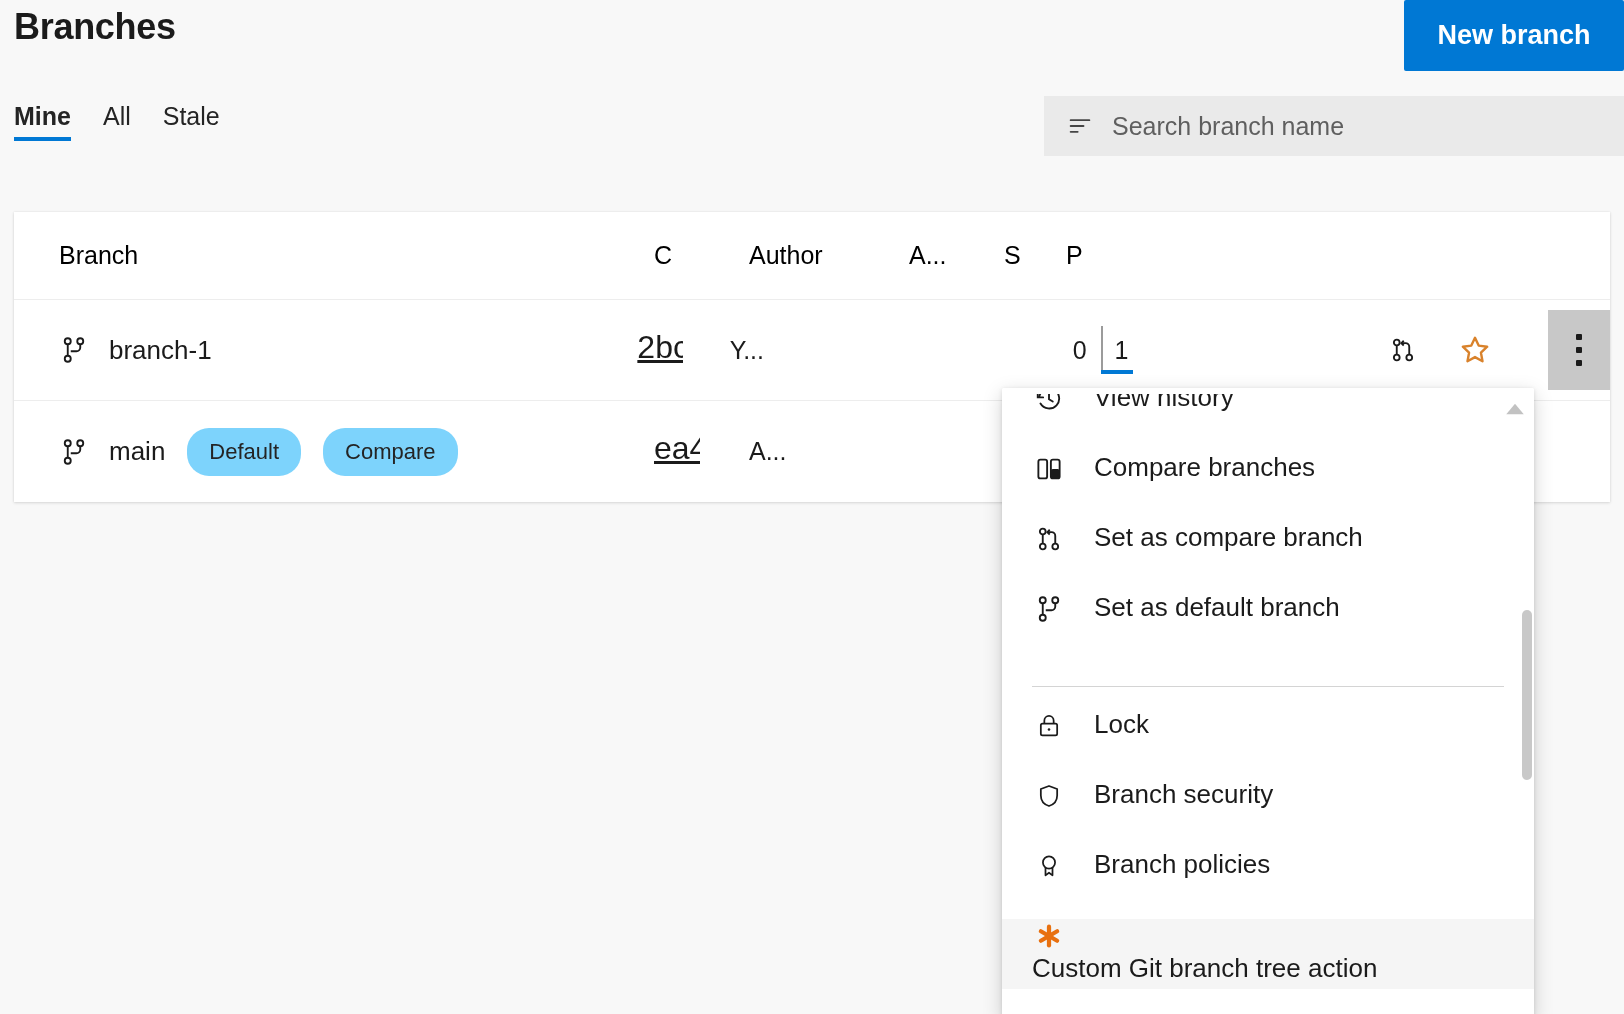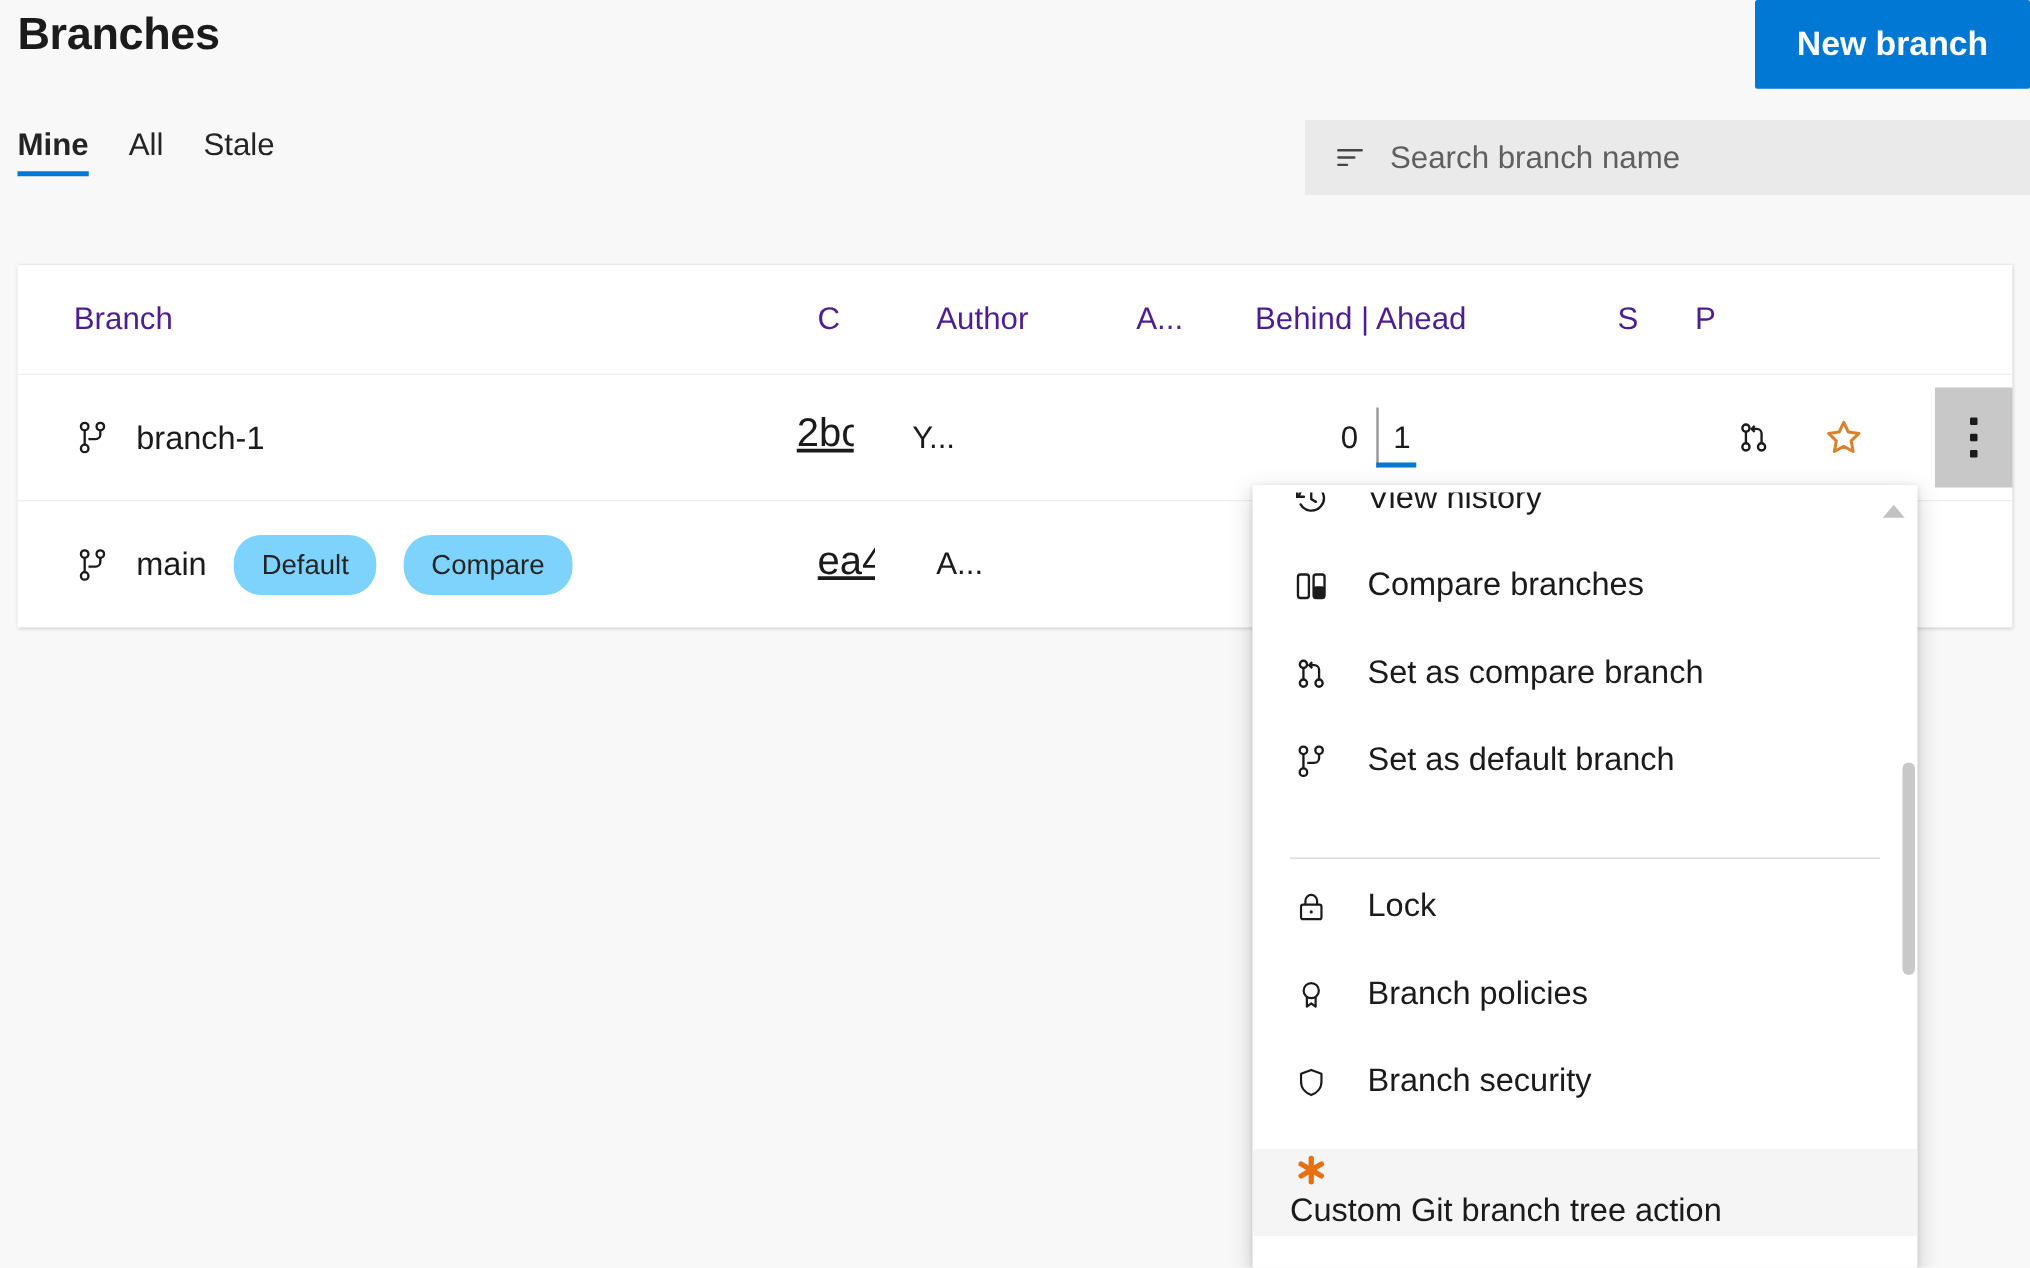--- a/index.html
+++ b/index.html
@@ -56,21 +56,21 @@
 
   
   .table-card {
     position: absolute; left: 14px; top: 212px; width: 1596px;
     background: #ffffff;
     box-shadow: 0 1px 3px rgba(0,0,0,0.12), 0 0 2px rgba(0,0,0,0.08);
     overflow: visible;
   }
   .t-row { display: flex; align-items: center; position: relative; }
   .t-head { height: 88px; border-bottom: 1px solid #ededed; }
-  .t-head .cell { color: #4c1d95; font-size: 25px; }
+  .t-head .cell { color: #000000; font-size: 25px; }
   .t-body-row { height: 101px; border-bottom: 1px solid #ededed; }
   .t-body-row.last { border-bottom: none; }
 
   .cell { font-size: 25px; color: #1b1b1b; }
   .c-branch     { width: 640px; padding-left: 45px; display: flex; align-items: center; }
   .c-commit     { width: 95px; }
   .c-author     { width: 160px; }
   .c-authored   { width: 95px; }
   .c-behahead   { width: 290px; }
   .c-status     { width: 62px; }
@@ -167,21 +167,20 @@
 
   <div class="table-card">
 
     <div class="t-row t-head">
       <div class="cell c-branch">
         <span>Branch</span>
       </div>
       <div class="cell c-commit">C</div>
       <div class="cell c-author">Author</div>
       <div class="cell c-authored">A...</div>
-      <div class="cell c-behahead">Behind | Ahead</div>
       <div class="cell c-status">S</div>
       <div class="cell c-pr">P</div>
       <div class="cell c-actions"></div>
     </div>
 
     <div class="t-row t-body-row">
       <div class="cell c-branch">
         <span class="branch-icon">
           <svg viewBox="0 0 24 24" width="30" height="30" fill="none" stroke="currentColor" stroke-width="1.5">
             <circle cx="7" cy="5" r="2.4"></circle>
@@ -337,34 +336,34 @@
             <path d="M8 10 V7.4 a4 4 0 0 1 8 0 V10"></path>
             <circle cx="12" cy="15" r="1.1" fill="currentColor" stroke="none"></circle>
           </svg>
         </span>
         <span>Lock</span>
       </div>
 
       <div class="ctx-item">
         <span class="mi-icon">
           <svg viewBox="0 0 24 24" width="28" height="28" fill="none" stroke="currentColor" stroke-width="1.5" stroke-linejoin="round">
+            <path d="M12 3.4 L19 6 V11.5 C19 16 15.8 19.3 12 20.6 C8.2 19.3 5 16 5 11.5 V6 Z"></path>
+          </svg>
+        </span>
+        <span>Branch security</span>
+      </div>
+
+      <div class="ctx-item">
+        <span class="mi-icon">
+          <svg viewBox="0 0 24 24" width="28" height="28" fill="none" stroke="currentColor" stroke-width="1.5" stroke-linejoin="round">
             <circle cx="12" cy="9" r="5.2"></circle>
             <path d="M9 13.4 V20 L12 17.8 L15 20 V13.4"></path>
           </svg>
         </span>
         <span>Branch policies</span>
-      </div>
-
-      <div class="ctx-item">
-        <span class="mi-icon">
-          <svg viewBox="0 0 24 24" width="28" height="28" fill="none" stroke="currentColor" stroke-width="1.5" stroke-linejoin="round">
-            <path d="M12 3.4 L19 6 V11.5 C19 16 15.8 19.3 12 20.6 C8.2 19.3 5 16 5 11.5 V6 Z"></path>
-          </svg>
-        </span>
-        <span>Branch security</span>
       </div>
 
       <div class="ctx-item highlighted">
         <span class="mi-icon accent">
           <svg viewBox="0 0 24 24" width="30" height="30" fill="none" stroke="currentColor" stroke-width="3.4" stroke-linecap="round">
             <path d="M12 4.5 V19.5"></path>
             <path d="M5.5 8.2 L18.5 15.8"></path>
             <path d="M18.5 8.2 L5.5 15.8"></path>
           </svg>
         </span>

